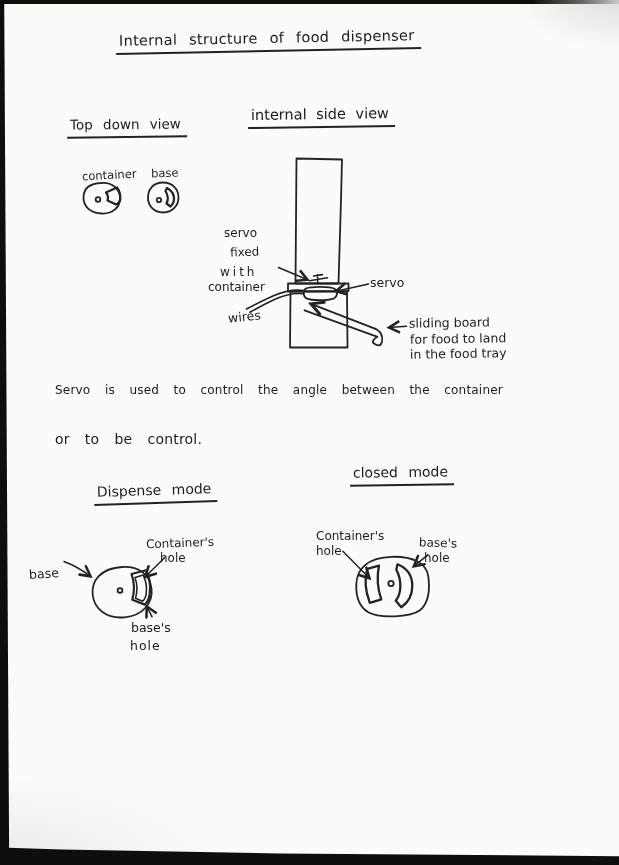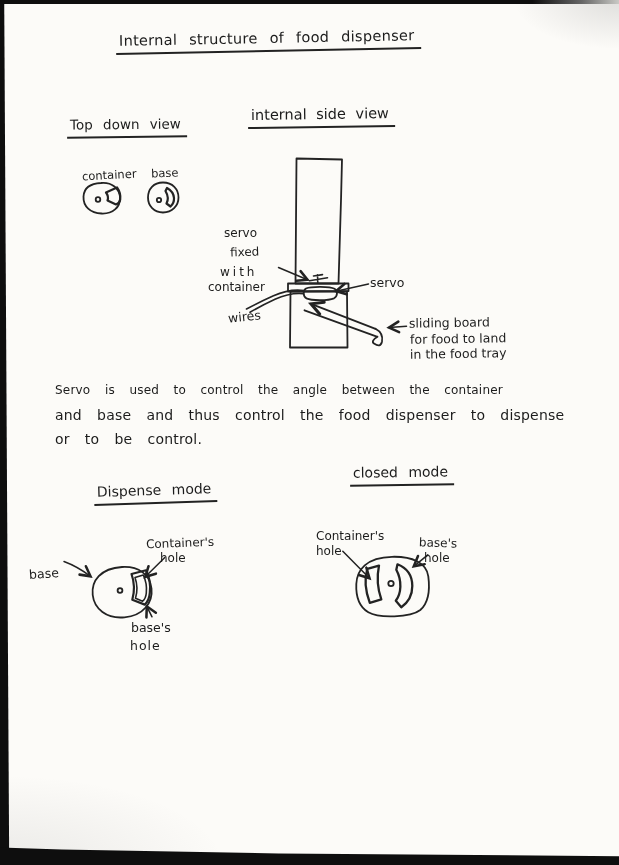--- a/index.html
+++ b/index.html
@@ -91,21 +91,20 @@
   <div class="hw" style="left:208px;top:280px;font-size:12px;">container</div>
 
   <div class="hw" style="left:370px;top:275px;font-size:12.5px;">servo</div>
   <div class="hw" style="left:228px;top:309px;font-size:12.5px;transform:rotate(-6deg);">wires</div>
 
   <div class="hw" style="left:409px;top:315px;font-size:12.5px;transform:rotate(-1deg);">sliding board</div>
   <div class="hw" style="left:410px;top:331px;font-size:12.5px;transform:rotate(-1deg);">for food to land</div>
   <div class="hw" style="left:410px;top:346px;font-size:12.5px;transform:rotate(-1deg);">in the food tray</div>
 
   <div class="hw" style="left:55px;top:383px;font-size:12px;word-spacing:10.5px;letter-spacing:.2px;">Servo is used to control the angle between the container</div>
-  <div class="hw" style="left:55px;top:407px;font-size:14px;word-spacing:10.5px;letter-spacing:.2px;">and base and thus control the food dispenser to dispense</div>
   <div class="hw" style="left:55px;top:431px;font-size:14px;word-spacing:10.5px;letter-spacing:.2px;">or to be control.</div>
 
   <div class="hw u" style="left:94px;top:482px;font-size:14px;word-spacing:6px;transform:rotate(-1.8deg);">Dispense mode</div>
   <div class="hw" style="left:29px;top:566px;font-size:12.5px;transform:rotate(-4deg);">base</div>
   <div class="hw" style="left:146px;top:536px;font-size:12px;transform:rotate(-2deg);">Container's</div>
   <div class="hw" style="left:160px;top:551px;font-size:12px;">hole</div>
   <div class="hw" style="left:131px;top:620px;font-size:12.5px;">base's</div>
   <div class="hw" style="left:130px;top:638px;font-size:12.5px;letter-spacing:1px;">hole</div>
 
   <div class="hw u" style="left:350px;top:464px;font-size:14px;word-spacing:6px;transform:rotate(-0.8deg);">closed mode</div>

